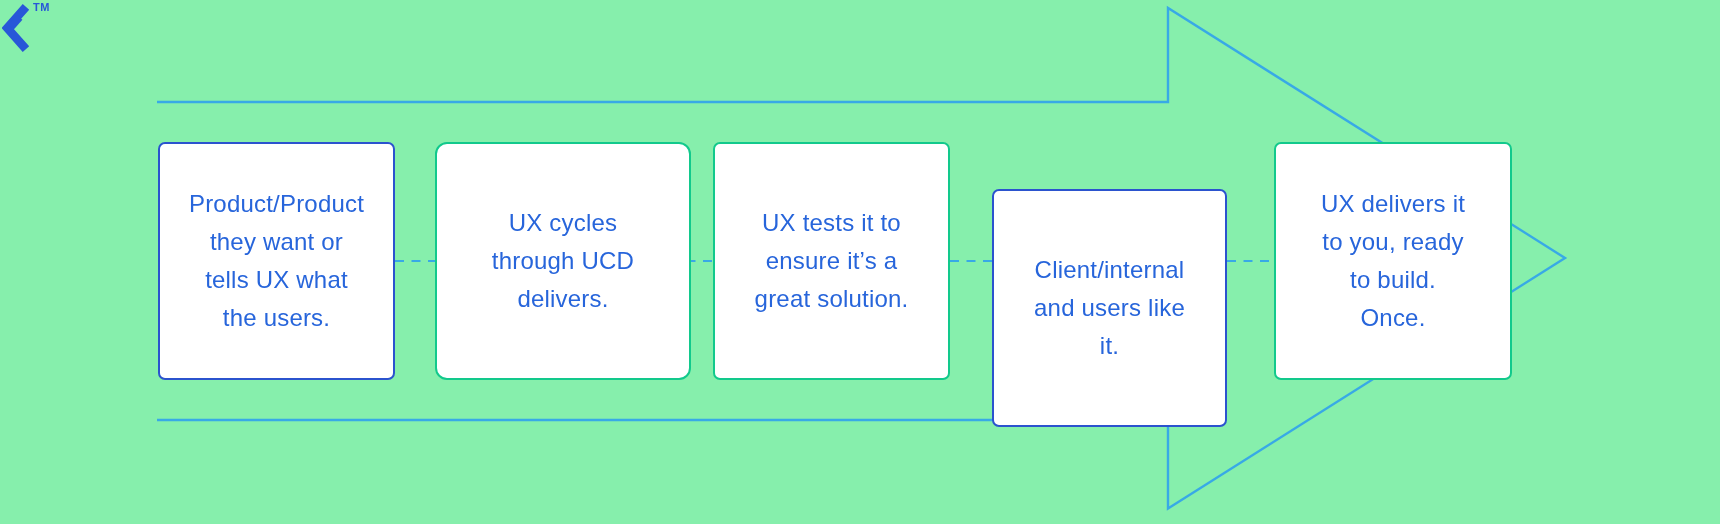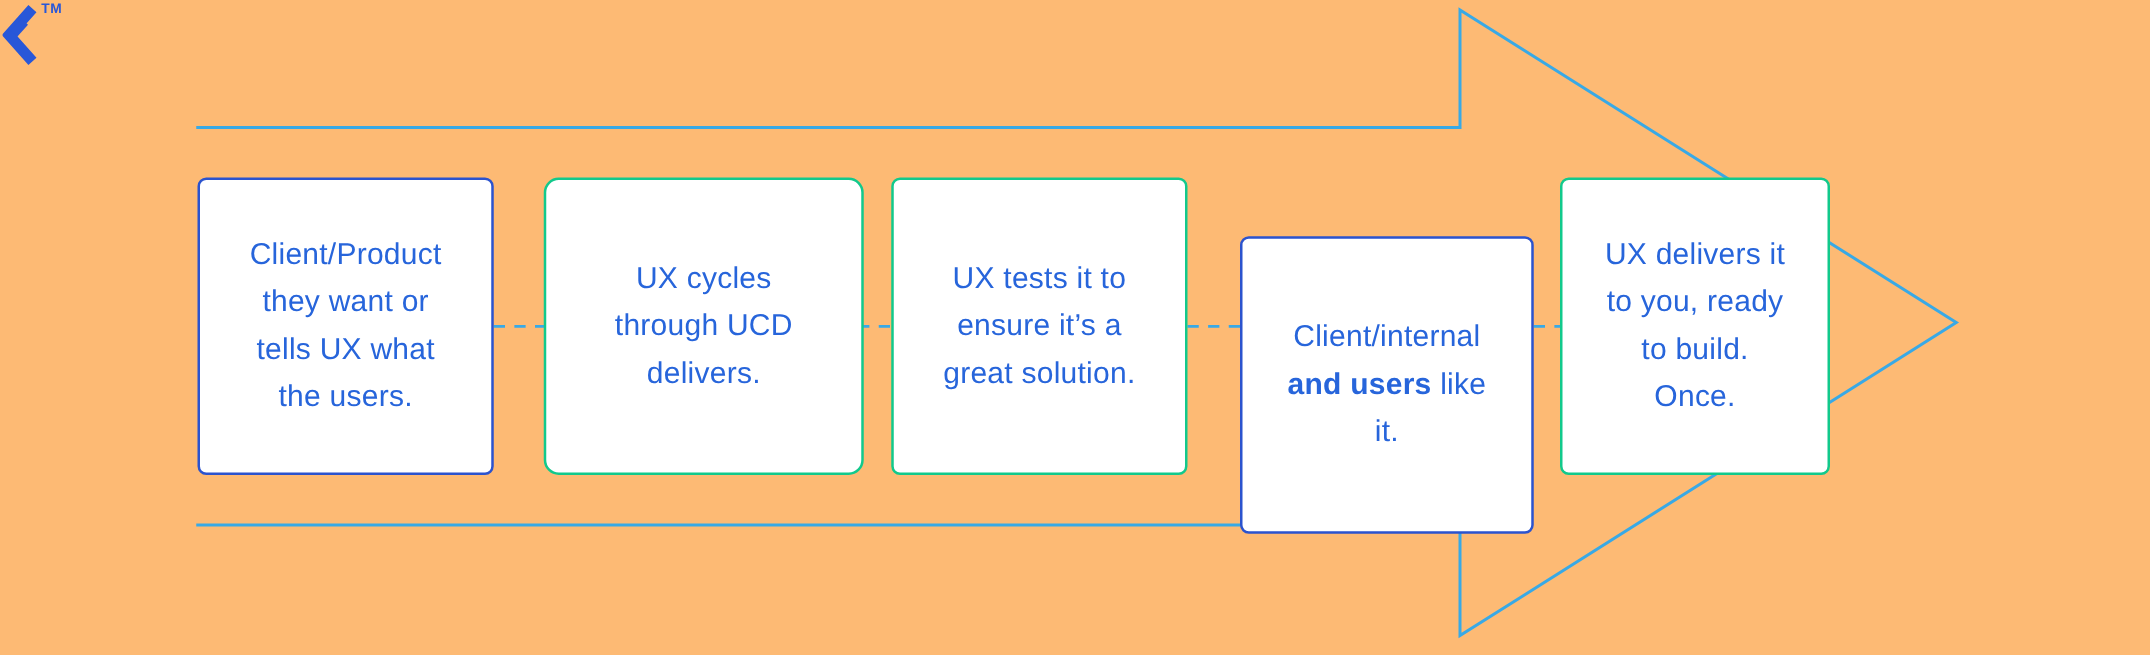--- a/index.html
+++ b/index.html
@@ -5,21 +5,21 @@
   html, body {
     margin: 0;
     padding: 0;
     background: #ffffff;
     font-family: "Liberation Sans", sans-serif;
   }
   #stage {
     position: relative;
     width: 1720px;
     height: 524px;
-    background: #fdba74;
+    background: #86efac;
     overflow: hidden;
   }
   
   #arrow-svg {
     position: absolute;
     left: 0;
     top: 0;
     width: 1720px;
     height: 524px;
   }
@@ -45,26 +45,26 @@
     align-items: center;
     justify-content: center;
     text-align: center;
     color: var(--c-text, #2765db);
     font-size: 24px;
     line-height: 38px;
     letter-spacing: 0.2px;
   }
   .step.blue  { border: 2.5px solid var(--c-blue,  #2b53ce); }
   .step.green { border: 2px   solid var(--c-green, #12c98c); }
-  .step b { font-weight: bold; text-align: right; }
+  .step b { font-weight: normal; text-align: right; }
   #step-1 { left: 158px;  width: 237px; }
   #step-2 { left: 435px;  width: 256px; border-radius: 12px; }
   #step-3 { left: 713px;  width: 237px; }
   #step-4 { left: 992px;  width: 235px; margin-top: 47px; }
-  #step-5 { left: 1248px; width: 216px; }
+  #step-5 { left: 1274px; width: 238px; }
 
   #logo {
     position: absolute;
     left: 2px;
     top: 2px;
     width: 46px;
     height: 52px;
   }
   #logo .chevron {
     fill: none;
@@ -103,21 +103,21 @@
   </svg>
 
   <svg id="logo" viewBox="0 0 48 54" xmlns="http://www.w3.org/2000/svg">
     <path class="chevron" d="M25 5 L5.5 27 L25 49"></path>
     <path class="logo-dash" d="M9.5 26 L18.5 16"></path>
   </svg>
   <span id="trademark">TM</span>
 
   <div id="step-1" class="step blue">
     <div>
-      <div class="line">Client/Product</div>
+      <div class="line">Product/Product</div>
       <div class="line">they want or</div>
       <div class="line">tells UX what</div>
       <div class="line">the users.</div>
     </div>
   </div>
 
   <div id="step-2" class="step green">
     <div>
       <div class="line">UX cycles</div>
       <div class="line">through UCD</div>

